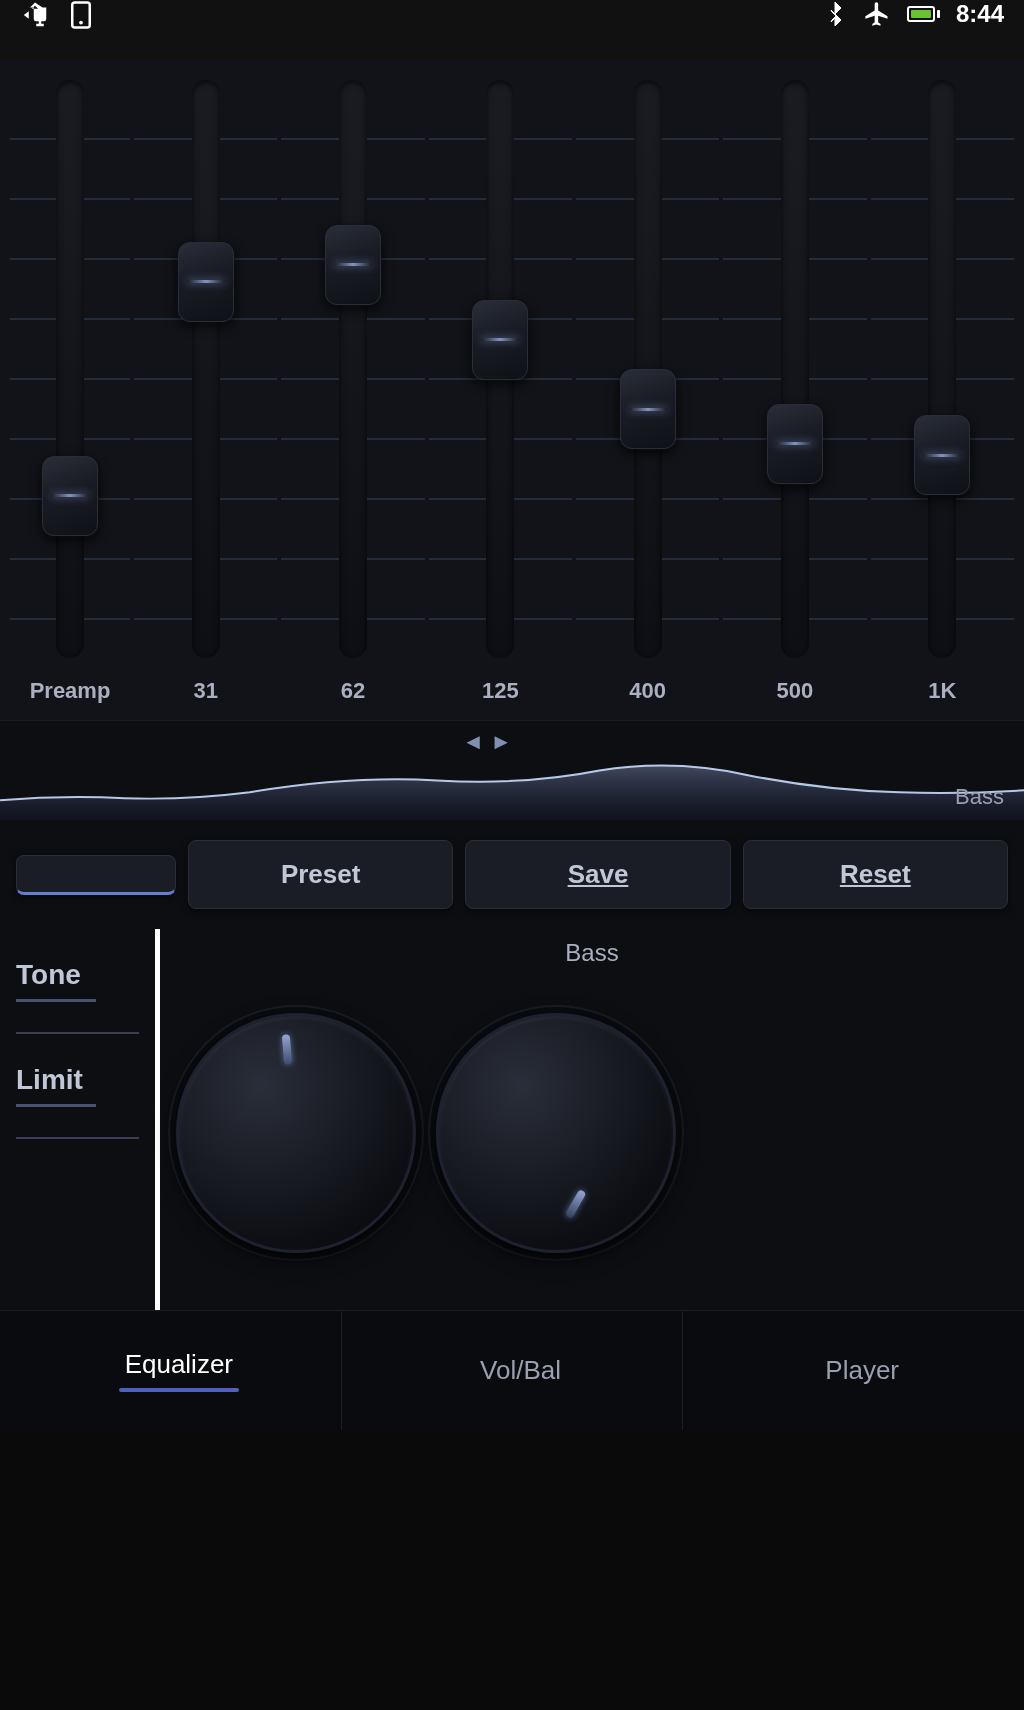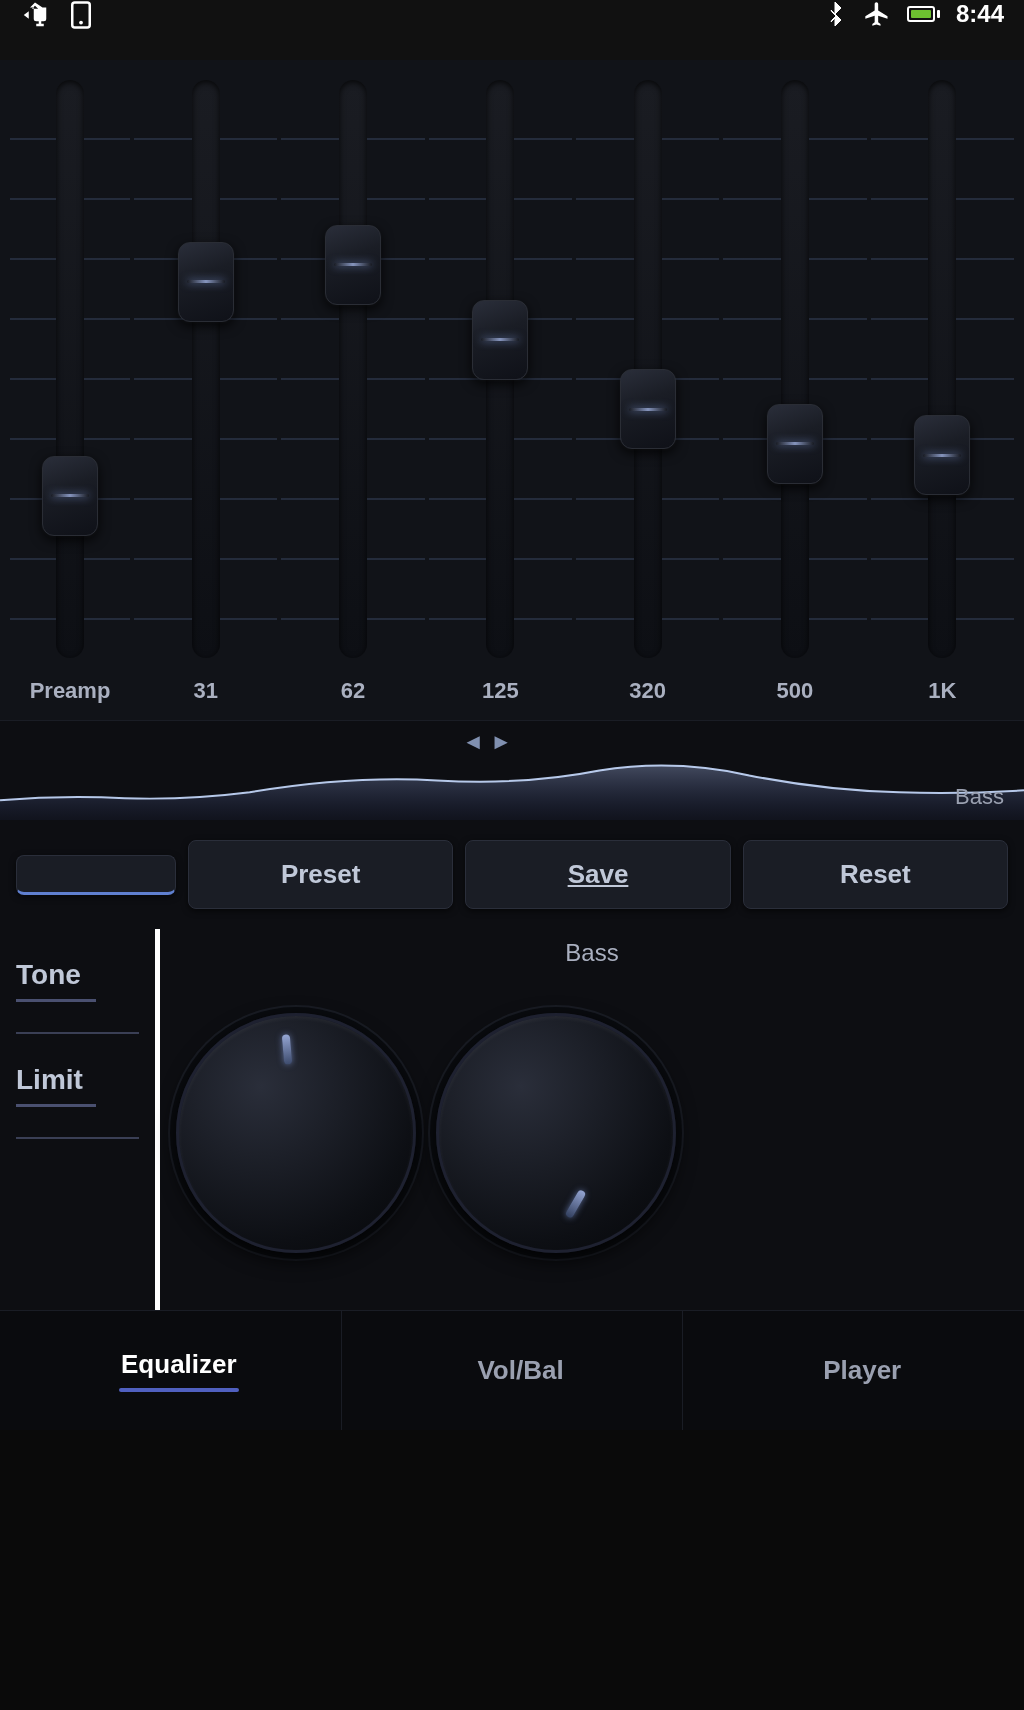--- a/index.html
+++ b/index.html
@@ -196,21 +196,21 @@
     }
 
     .ctrl-btn.active {
       color: #ffffff;
       border-bottom: 3px solid #6080d0;
     }
 
     .btn-equ { flex: 0 0 160px; }
     .btn-preset { flex: 1; }
     .btn-save { flex: 1; text-decoration: underline; }
-    .btn-reset { flex: 1; }
+    .btn-reset { flex: 1; text-decoration: underline; }
 
     .knobs-and-nav {
       display: flex;
       flex: 1;
     }
 
     .nav-col {
       width: 160px;
       display: flex;
       flex-direction: column;
@@ -325,21 +325,21 @@
 
     .bottom-tab {
       flex: 1;
       display: flex;
       flex-direction: column;
       align-items: center;
       justify-content: center;
       cursor: pointer;
       color: #9aa0b0;
       font-size: 26px;
-      font-weight: bold;
+      font-weight: normal;
       gap: 8px;
       border-right: 1px solid #1a1d25;
       padding-left: 17px;
     }
 
     .bottom-tab:last-child { border-right: none; }
 
     .bottom-tab.active {
       color: #ffffff;
     }
@@ -428,21 +428,21 @@
         <div class="slider-thumb" style="top: 58%;"></div>
       </div>
     </div>
   </div>
 
   <div class="freq-labels">
     <div class="freq-label" style="flex: 0 0 120px;">Preamp</div>
     <div class="freq-label">31</div>
     <div class="freq-label">62</div>
     <div class="freq-label">125</div>
-    <div class="freq-label">320</div>
+    <div class="freq-label">400</div>
     <div class="freq-label">500</div>
     <div class="freq-label">1K</div>
   </div>
 
   <div class="waveform-area">
     <span class="scroll-indicator">◄ ►</span>
     <svg class="waveform-svg" viewBox="0 0 820 100" preserveAspectRatio="none">
       <defs>
         <linearGradient id="waveGrad" x1="0" y1="0" x2="0" y2="1">
           <stop offset="0%" stop-color="rgba(180,200,255,0.8)"></stop>

